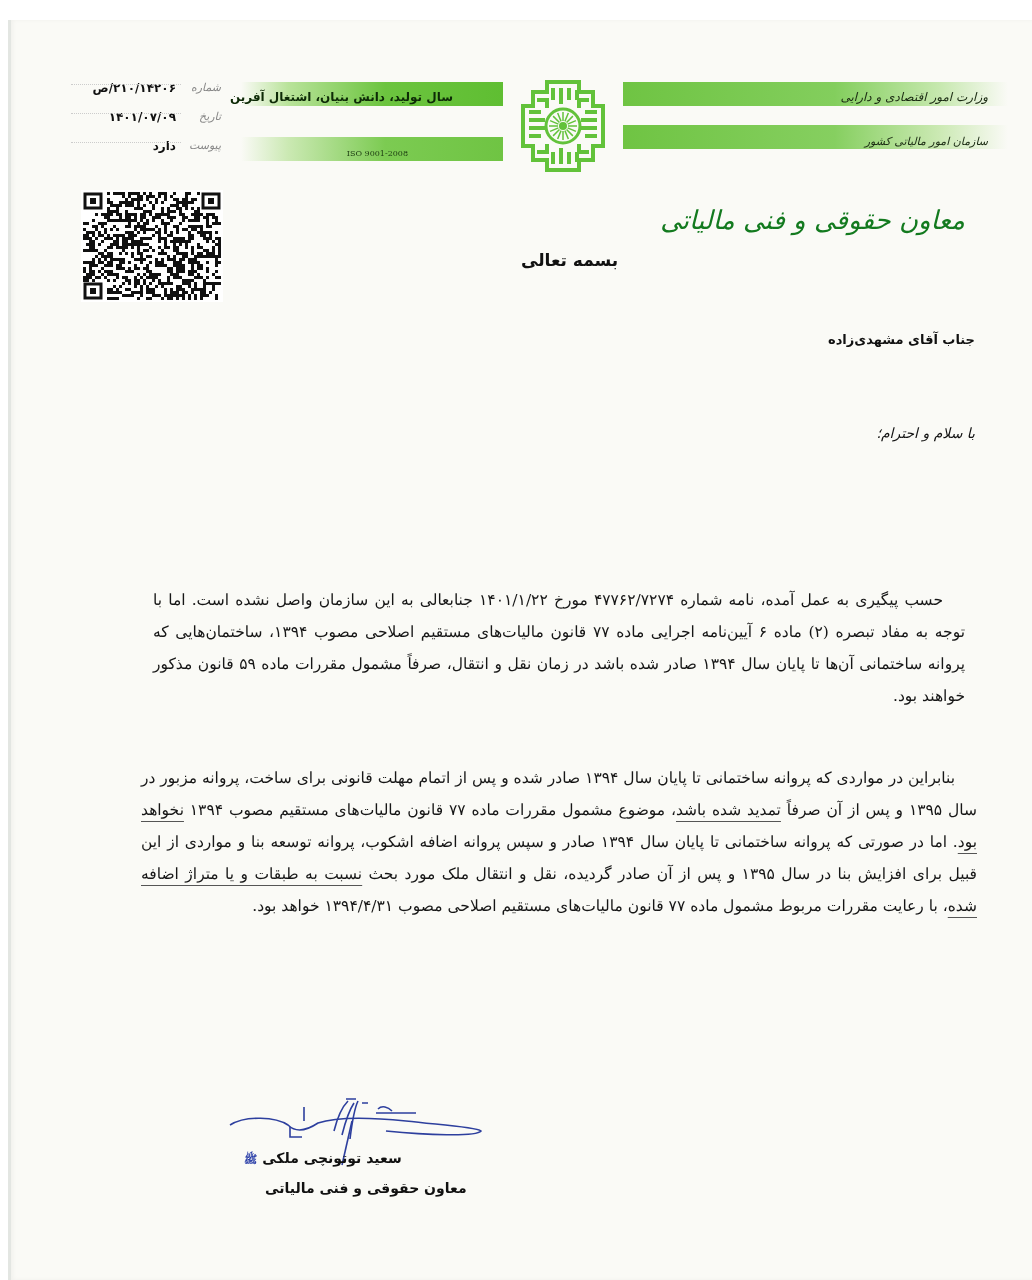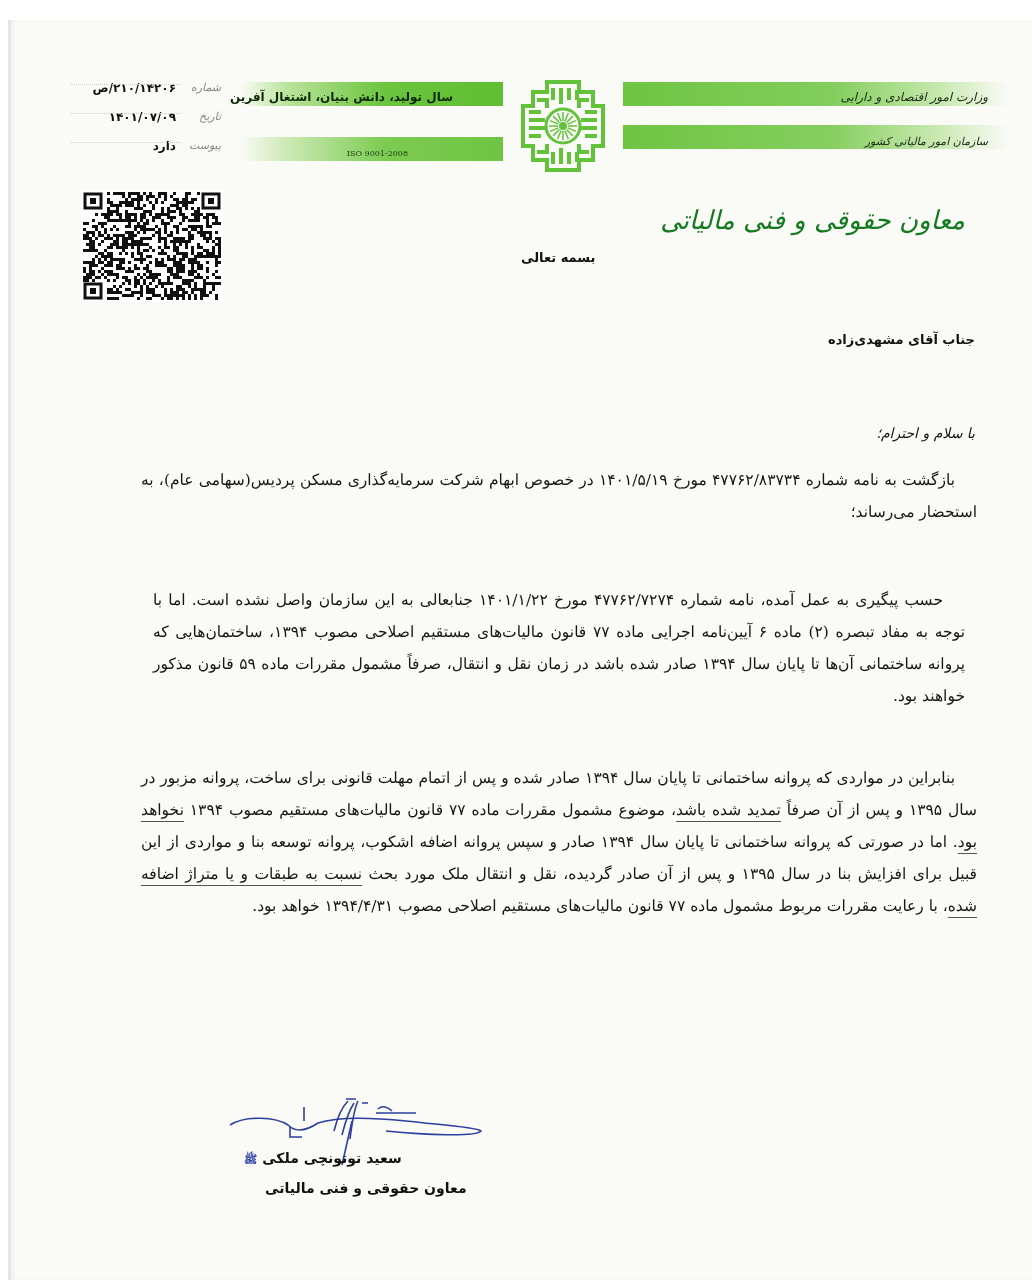--- a/index.html
+++ b/index.html
@@ -28,21 +28,21 @@
     .banner-right-top { left: 612px; top: 62px; width: 385px; background: linear-gradient(to right, #6fc443 0%, #83ce5d 55%, #c6e8ae 82%, #fafaf6 100%); }
     .banner-right-bottom { left: 612px; top: 105px; width: 385px; background: linear-gradient(to right, #6fc443 0%, #86cf60 55%, #cbe9b3 82%, #fafaf6 100%); }
     .banner-text { position: absolute; direction: rtl; white-space: nowrap; }
     .slogan { right: 50px; top: 8px; font-weight: bold; font-size: 12px; color: #0d2a06; }
     .iso { right: 95px; top: 12px; font-family: "DejaVu Serif", serif; font-size: 8px; color: #1b3a10; }
     .ministry { right: 20px; top: 8px; font-family: "DejaVu Serif", serif; font-style: italic; font-size: 12px; color: #1a2a12; }
     .org { right: 20px; top: 10px; font-family: "DejaVu Serif", serif; font-style: italic; font-size: 11px; color: #1a2a12; }
     .logo { position: absolute; left: 496px; top: 58px; width: 112px; height: 96px; }
     
     .dept { position: absolute; right: 70px; top: 185px; direction: rtl; font-family: "DejaVu Serif", serif; font-style: italic; font-size: 26px; color: #137a1f; }
-    .bism { position: absolute; left: 510px; top: 230px; direction: rtl; font-weight: bold; font-size: 13px; color: #111; }
+    .bism { position: absolute; left: 510px; top: 230px; direction: rtl; font-weight: bold; font-size: 17px; color: #111; }
     .qr { position: absolute; left: 70px; top: 170px; width: 142px; height: 112px; }
     .addressee { position: absolute; right: 60px; direction: rtl; font-weight: bold; color: #111; white-space: nowrap; }
     .greeting { position: absolute; right: 60px; top: 405px; direction: rtl; font-family: "DejaVu Serif", serif; font-style: italic; font-size: 14px; color: #111; }
     .para { position: absolute; right: 58px; left: 130px; direction: rtl; text-align: justify; font-family: "DejaVu Serif", serif; font-size: 15.5px; line-height: 32px; color: #161616; text-indent: 22px; }
     .u { text-decoration: underline; text-underline-offset: 6px; text-decoration-color: #555; }
     .sig { position: absolute; left: 215px; top: 1075px; width: 260px; height: 85px; }
     .signer { position: absolute; direction: rtl; font-weight: bold; color: #111; white-space: nowrap; }
     .stamp { color: #2b3fa8; font-size: 11px; }
   </style>
 </head>
@@ -857,21 +857,20 @@
   </svg>
   <div class="abs" style="left:612px;top:62px;width:1px;height:0"></div>
 
   <div class="dept">معاون حقوقی و فنی مالیاتی</div>
   <div class="bism">بسمه تعالی</div>
 
   <div class="addressee" style="top:312px;font-size:13px;text-align:center;">جناب آقای مشهدی‌زاده</div>
 
   <div class="greeting">با سلام و احترام؛</div>
 
-  <p class="para" style="top:444px;margin:0;">بازگشت به نامه شماره ۴۷۷۶۲/۸۳۷۳۴ مورخ ۱۴۰۱/۵/۱۹ در خصوص ابهام شرکت سرمایه‌گذاری مسکن پردیس(سهامی عام)، به استحضار می‌رساند؛</p>
   <p class="para" style="top:552px;margin:12px;">حسب پیگیری به عمل آمده، نامه شماره ۴۷۷۶۲/۷۲۷۴ مورخ ۱۴۰۱/۱/۲۲ جنابعالی به این سازمان واصل نشده است. اما با توجه به مفاد تبصره (۲) ماده ۶ آیین‌نامه اجرایی ماده ۷۷ قانون مالیات‌های مستقیم اصلاحی مصوب ۱۳۹۴، ساختمان‌هایی که پروانه ساختمانی آن‌ها تا پایان سال ۱۳۹۴ صادر شده باشد در زمان نقل و انتقال، صرفاً مشمول مقررات ماده ۵۹ قانون مذکور خواهند بود.</p>
   <p class="para" style="top:742px;margin:0;"><span>بنابراین در مواردی که پروانه ساختمانی تا پایان سال ۱۳۹۴ صادر شده و پس از اتمام مهلت قانونی برای ساخت، پروانه مزبور در سال ۱۳۹۵ و پس از آن صرفاً </span><span class="u">تمدید شده باشد</span><span>، موضوع مشمول مقررات ماده ۷۷ قانون مالیات‌های مستقیم مصوب ۱۳۹۴ </span><span class="u">نخواهد بود</span><span>. اما در صورتی که پروانه ساختمانی تا پایان سال ۱۳۹۴ صادر و سپس پروانه اضافه اشکوب، پروانه توسعه بنا و مواردی از این قبیل برای افزایش بنا در سال ۱۳۹۵ و پس از آن صادر گردیده، نقل و انتقال ملک مورد بحث </span><span class="u">نسبت به طبقات و یا متراژ اضافه شده</span><span>، با رعایت مقررات مربوط مشمول ماده ۷۷ قانون مالیات‌های مستقیم اصلاحی مصوب ۱۳۹۴/۴/۳۱ خواهد بود.</span></p>
 
   <svg class="sig" viewBox="0 0 260 85">
     <g fill="none" stroke="#2d3f9e" stroke-width="1.6">
       <path d="M4 30 C 20 20, 50 22, 62 30 C 70 38, 80 36, 92 28 C 110 22, 140 22, 180 26 C 215 30, 250 32, 255 36 C 250 42, 200 40, 160 36"></path>
       <path d="M64 32 v10 h12"></path>
       <path d="M78 12 v14"></path>
       <path d="M108 36 C 112 20, 118 10, 122 6 M116 40 C 120 24, 124 14, 128 8 M124 44 C 126 28, 128 14, 132 6"></path>
       <path d="M120 4 h10 M136 8 h6"></path>

